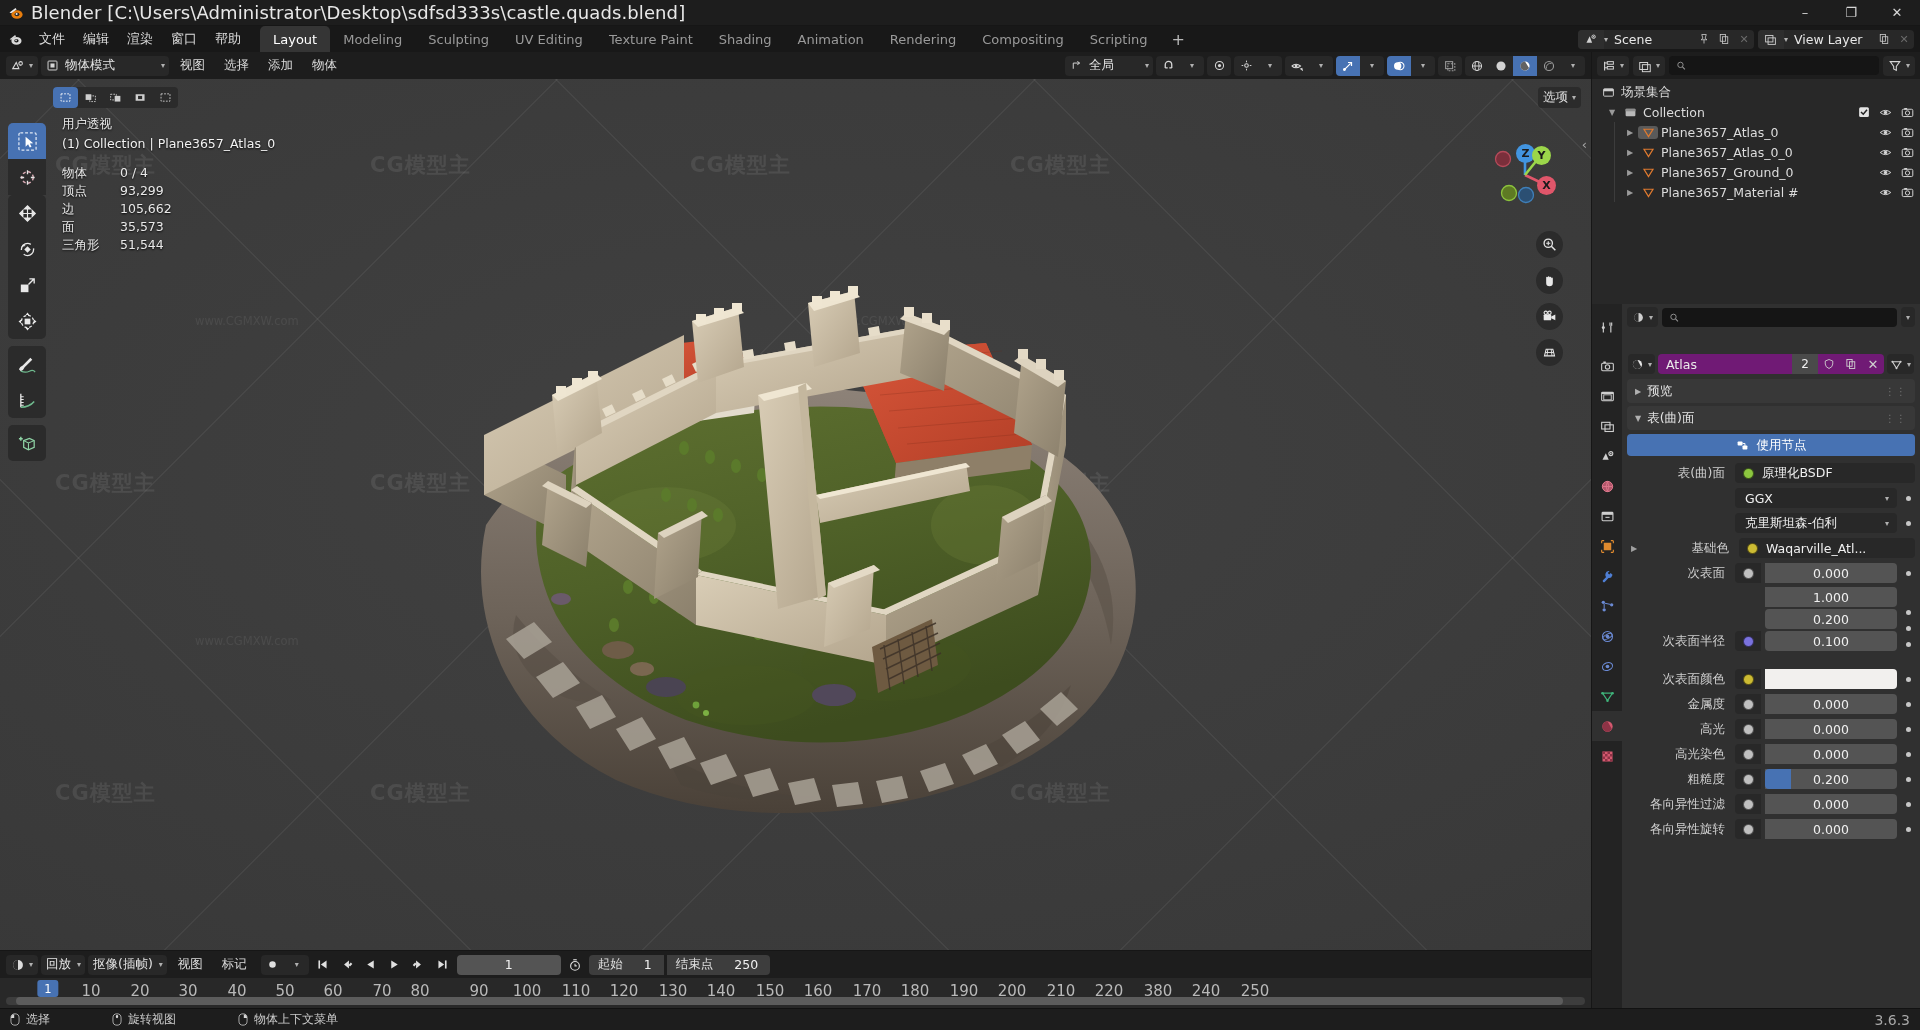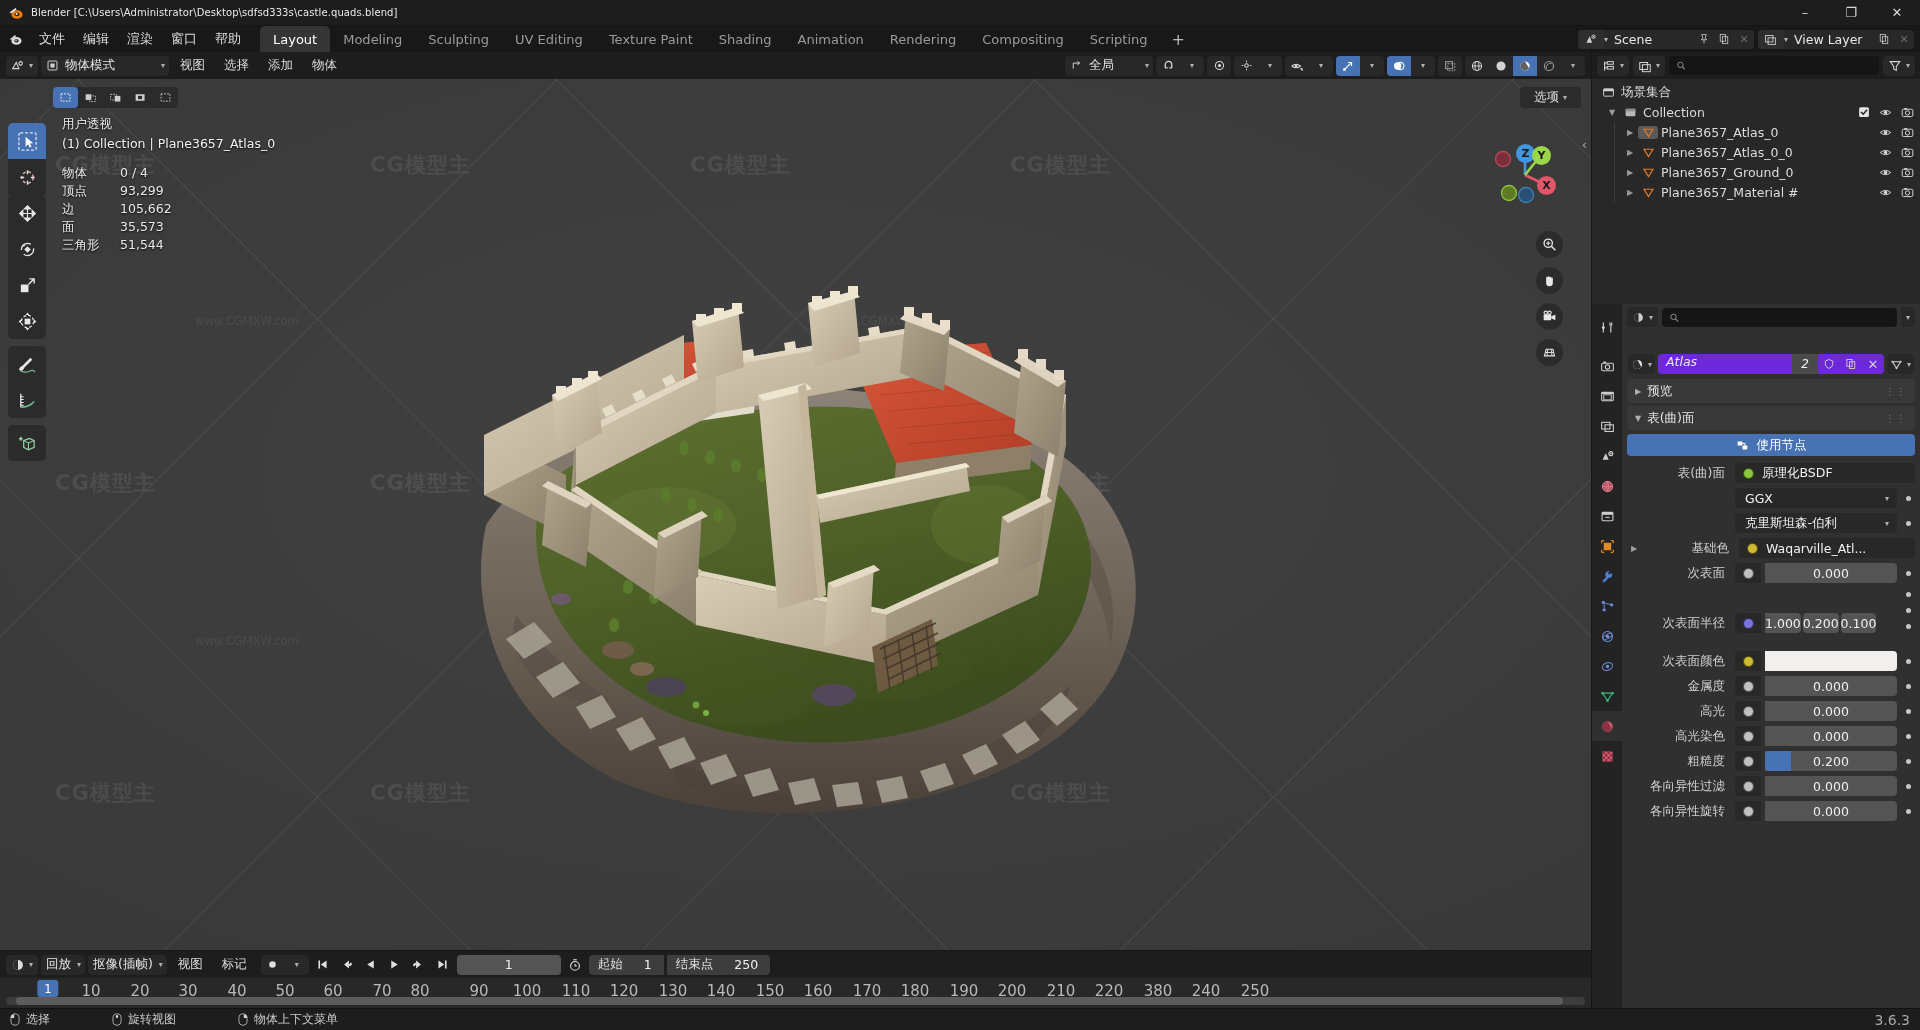--- a/index.html
+++ b/index.html
@@ -13,21 +13,21 @@
     user-select: none;
   }
   .app { position: relative; width: 1920px; height: 1030px; display: flex; flex-direction: column; }
 
   
   .titlebar {
     height: 26px; background: #1d1d1d; display: flex; align-items: center;
     padding-left: 8px; flex: 0 0 26px; border-bottom: 1px solid #161616;
   }
   .titlebar .blender-logo { width: 16px; height: 16px; margin-right: 7px; flex:0 0 16px; }
-  .titlebar .ttl { font-size: 10px; color: #e8e8e8; white-space: nowrap; letter-spacing: .1px; }
+  .titlebar .ttl { font-size: 18px; color: #e8e8e8; white-space: nowrap; letter-spacing: .1px; }
   .winbtns { margin-left: auto; display: flex; height: 26px; }
   .winbtn { width: 46px; height: 26px; display: flex; align-items: center; justify-content: center; color: #d6d6d6; font-size: 13px; }
 
   
   .topbar {
     height: 26px; background: #181818; display: flex; align-items: stretch;
     flex: 0 0 26px; position: relative;
   }
   .tb-logo { width: 30px; display:flex; align-items:center; justify-content:center; }
   .menuitem {
@@ -105,21 +105,21 @@
   .vp-info { position:absolute; left:62px; top:36px; z-index:5; line-height:18px; text-shadow: 0 1px 2px rgba(0,0,0,.9); }
   .vp-info .l1 { font-size:12.5px; color:#e9e9e9; }
   .vp-info .l2 { font-size:12.5px; color:#f2f2f2; margin-top:2px; }
   .stats { margin-top:11px; }
   .stats .row { display:flex; font-size:12.5px; color:#e9e9e9; line-height:18px; }
   .stats .k { width: 58px; }
   .stats .v { }
 
   
   .vp-options { position:absolute; right:10px; top:8px; z-index:6; display:flex; align-items:center; gap:4px;
-     background:#2b2b2b; border-radius:4px; height:21px; padding:0 14px; font-size:12.5px; color:#e0e0e0;}
+     background:#2b2b2b; border-radius:4px; height:21px; padding:0 5px; font-size:12.5px; color:#e0e0e0;}
 
   
   .gizmo { position:absolute; right:24px; top:54px; width:84px; height:84px; z-index:6; }
   .ax { position:absolute; width:19px; height:19px; border-radius:50%; display:flex; align-items:center; justify-content:center;
         font-size:11px; font-weight:700; color:#1b1b1b; }
   .navbtns { position:absolute; right:28px; top:152px; display:flex; flex-direction:column; gap:9px; z-index:6; }
   .navbtn { width:27px; height:27px; border-radius:50%; background:#2b2b2b; display:flex; align-items:center; justify-content:center; }
   .collapse-arrow { position:absolute; right:4px; top:58px; color:#a8a8a8; font-size:13px; z-index:6; }
 
   
@@ -164,21 +164,21 @@
   .ptab.active { background:#303030; }
   .ptab.sep { margin-top: 9px; }
   .prop-main { flex:1 1 auto; display:flex; flex-direction:column; min-width:0; background:#303030; overflow:hidden;}
   .pm-hdr { height:26px; display:flex; align-items:center; padding:0 5px; gap:4px; background:#303030;}
   .pm-search { flex:1 1 auto; height:19px; background:#151515; border-radius:4px; display:flex; align-items:center; padding:0 7px; gap:5px;}
   .pm-search input { background:transparent;border:0;outline:0;color:#ddd;font-size:12px;width:100%;font-family:inherit;}
   .bcrumb { height:22px; display:flex; align-items:center; padding:0 6px; gap:5px; font-size:12px; color:#c9c9c9;}
 
   .matrow { height:24px; display:flex; align-items:center; gap:3px; padding:0 6px; }
   .mat-sel { display:flex; align-items:center; height:20px; background:#282828; border-radius:4px; padding:0 3px; gap:4px;}
-  .mat-namebox { flex:1 1 auto; display:flex; height:20px; background:#6d28d9; border-radius:4px; overflow:hidden;font-style:italic;}
+  .mat-namebox { flex:1 1 auto; display:flex; align-items:center; height:20px; background:#701a75; border-radius:4px; overflow:hidden;}
   .mat-namebox .nm { padding:0 8px; font-size:12.5px; color:#eaeaea; flex:1;}
   .mat-users { background:#4a4a4a; height:20px; display:flex; align-items:center; padding:0 9px; font-size:12px; color:#f0f0f0;}
   .mat-ib { width:22px;height:20px;display:flex;align-items:center;justify-content:center;color:#cfcfcf;}
 
   .panel-hdr { height:24px; display:flex; align-items:center; background:#383838; margin:3px 5px 0 5px; border-radius:4px;
                padding:0 8px; gap:6px; font-size:12.5px; color:#e5e5e5;}
   .panel-hdr .grip { margin-left:auto; color:#6f6f6f; letter-spacing:1px; font-size:10px;}
   .panel-body { padding:4px 5px 0 5px; }
   .usenodes { height:22px; background:#4772b3; border-radius:4px; display:flex; align-items:center; justify-content:center;
               gap:8px; font-size:12.5px; color:#fff; margin-bottom:6px;}
@@ -189,21 +189,21 @@
                   padding:0 8px; font-size:12.5px; color:#f0f0f0; justify-content:center; position:relative; min-width:0;}
   .prow .pfield.dark { background:#282828; justify-content:flex-start; }
   .prow .pfield.dropdown { background:#282828; justify-content:flex-start; }
   .prow .pfield .dval { margin:0 auto; }
   .socket { width:11px; height:11px; border-radius:50%; flex:0 0 11px; border:1px solid rgba(0,0,0,.55); }
   .sockbox { width:26px; height:20px; background:#282828; border-radius:4px 0 0 4px; display:flex; align-items:center; justify-content:center; flex:0 0 26px;}
   .anim-dot { width:14px; flex:0 0 14px; display:flex; align-items:center; justify-content:center; }
   .anim-dot i { width:5px; height:5px; border-radius:50%; background:#c7c7c7; display:block;}
   .pexp { width:14px; flex:0 0 14px; display:flex; align-items:center; justify-content:center; color:#a0a0a0; font-size:8px;}
   .colorswatch { flex:1 1 auto; height:20px; border-radius:3px; }
-  .subr-stack { flex:1 1 auto; display:flex; flex-direction:row; gap:2px; }
+  .subr-stack { flex:1 1 auto; display:flex; flex-direction:column; gap:2px; }
   .subr-stack .sv { height:20px; background:#545454; border-radius:4px; display:flex; align-items:center; justify-content:center;
                     font-size:12.5px; color:#f0f0f0;}
   .rough-fill { position:absolute; left:0; top:0; bottom:0; width:20%; background:#4772b3; border-radius:4px 0 0 4px; }
 
   
   .statusbar { flex:0 0 22px; background:#1d1d1d; display:flex; align-items:center; padding:0 10px; gap:0; border-top:1px solid #121212;}
   .sb-item { display:flex; align-items:center; gap:6px; font-size:12px; color:#cbcbcb; margin-right:62px;}
   .sb-ver { margin-left:auto; font-size:14px; color:#a8a8a8; }
   svg { display:block; }
 </style>

